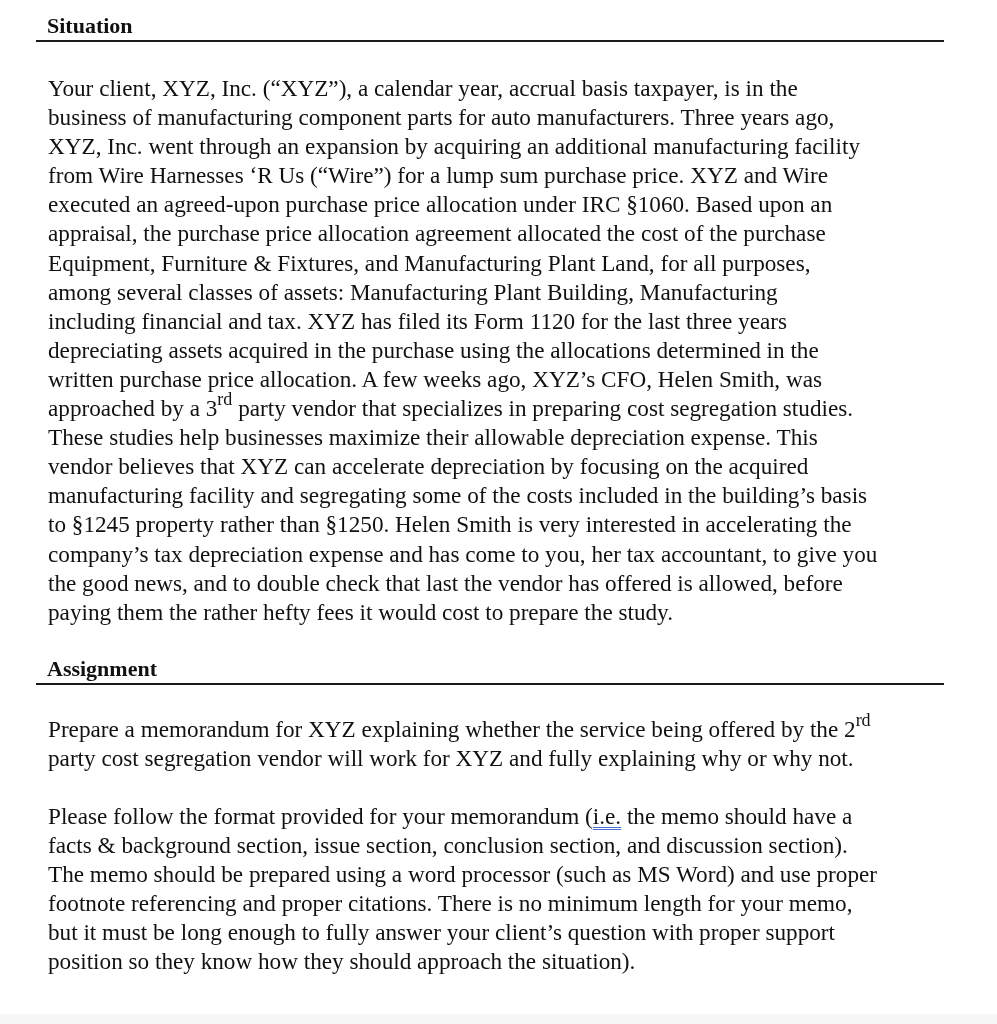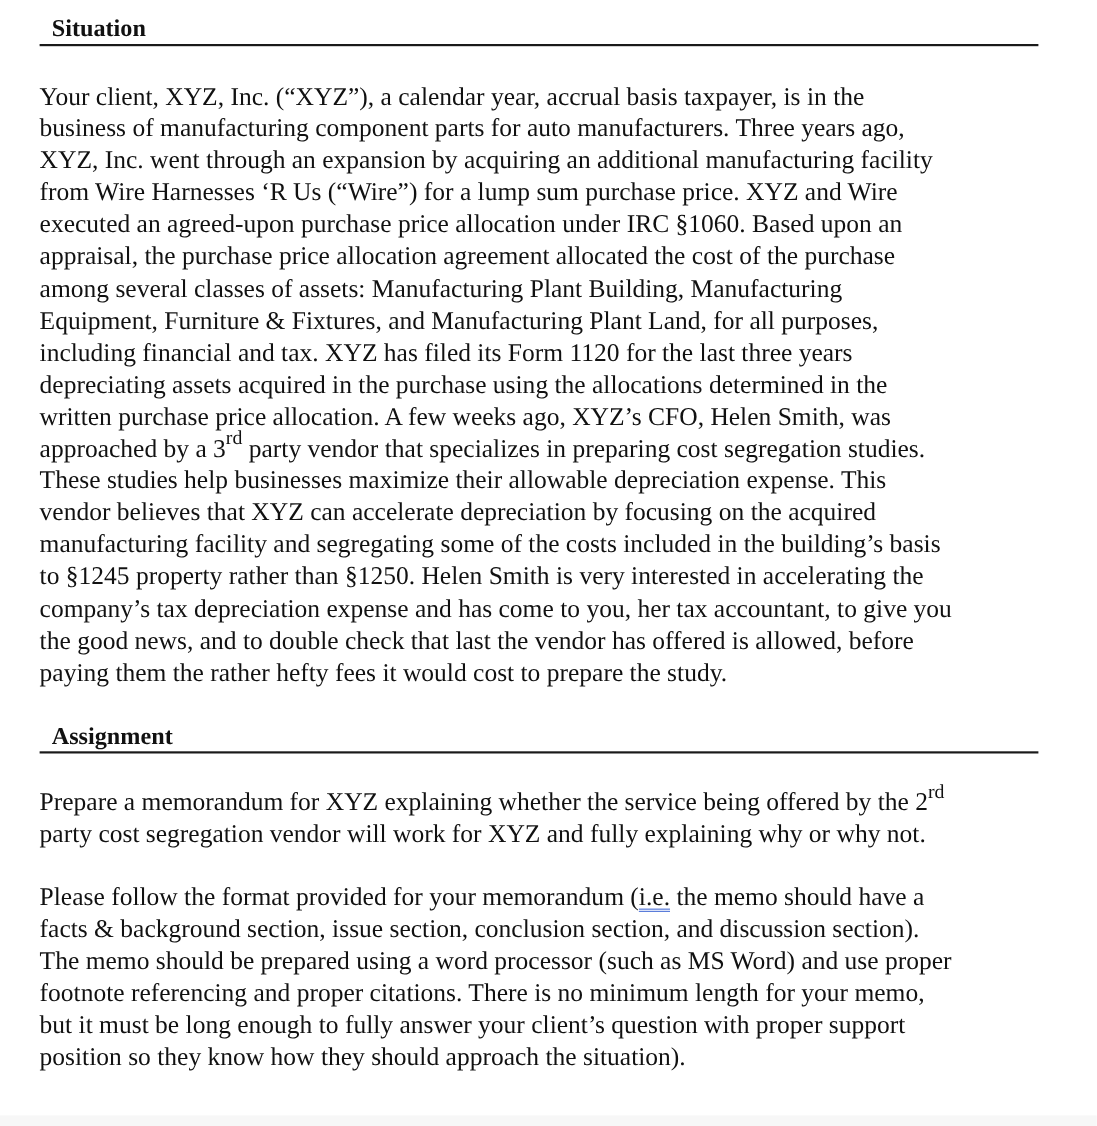--- a/index.html
+++ b/index.html
@@ -31,21 +31,21 @@
     position: absolute;
     left: 11px;
     bottom: 0px;
     font-weight: bold;
     font-size: 22px;
     line-height: 28px;
   }
   .para {
     font-size: 23.2px;
     line-height: 29.1px;
-    margin: 0;
+    margin: 12px;
     white-space: nowrap;
   }
   .para .line {
     display: block;
   }
   sup {
     font-size: 18px;
     line-height: 0;
     position: relative;
     top: -2px;
@@ -81,22 +81,22 @@
     <span class="label">Situation</span>
   </div>
 
   <p class="para" id="situation-body">
     <span class="line">Your client, XYZ, Inc. (“XYZ”), a calendar year, accrual basis taxpayer, is in the</span>
     <span class="line">business of manufacturing component parts for auto manufacturers.  Three years ago,</span>
     <span class="line">XYZ, Inc. went through an expansion by acquiring an additional manufacturing facility</span>
     <span class="line">from Wire Harnesses ‘R Us (“Wire”) for a lump sum purchase price.  XYZ and Wire</span>
     <span class="line">executed an agreed-upon purchase price allocation under IRC §1060.  Based upon an</span>
     <span class="line">appraisal, the purchase price allocation agreement allocated the cost of the purchase</span>
+    <span class="line">Equipment, Furniture &amp; Fixtures, and Manufacturing Plant Land, for all purposes,</span>
     <span class="line">among several classes of assets: Manufacturing Plant Building, Manufacturing</span>
-    <span class="line">Equipment, Furniture &amp; Fixtures, and Manufacturing Plant Land, for all purposes,</span>
     <span class="line">including financial and tax.  XYZ has filed its Form 1120 for the last three years</span>
     <span class="line">depreciating assets acquired in the purchase using the allocations determined in the</span>
     <span class="line">written purchase price allocation.  A few weeks ago, XYZ’s CFO, Helen Smith, was</span>
     <span class="line"><span>approached by a 3</span><sup>rd</sup><span> party vendor that specializes in preparing cost segregation studies.</span></span>
     <span class="line">These studies help businesses maximize their allowable depreciation expense.  This</span>
     <span class="line">vendor believes that XYZ can accelerate depreciation by focusing on the acquired</span>
     <span class="line">manufacturing facility and segregating some of the costs included in the building’s basis</span>
     <span class="line">to §1245 property rather than §1250.  Helen Smith is very interested in accelerating the</span>
     <span class="line">company’s tax depreciation expense and has come to you, her tax accountant, to give you</span>
     <span class="line">the good news, and to double check that last the vendor has offered is allowed, before</span>

